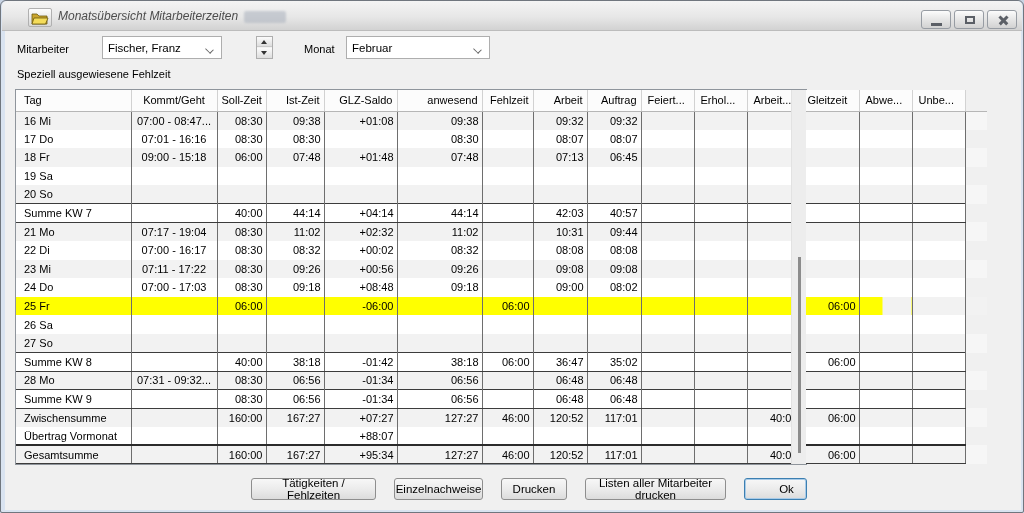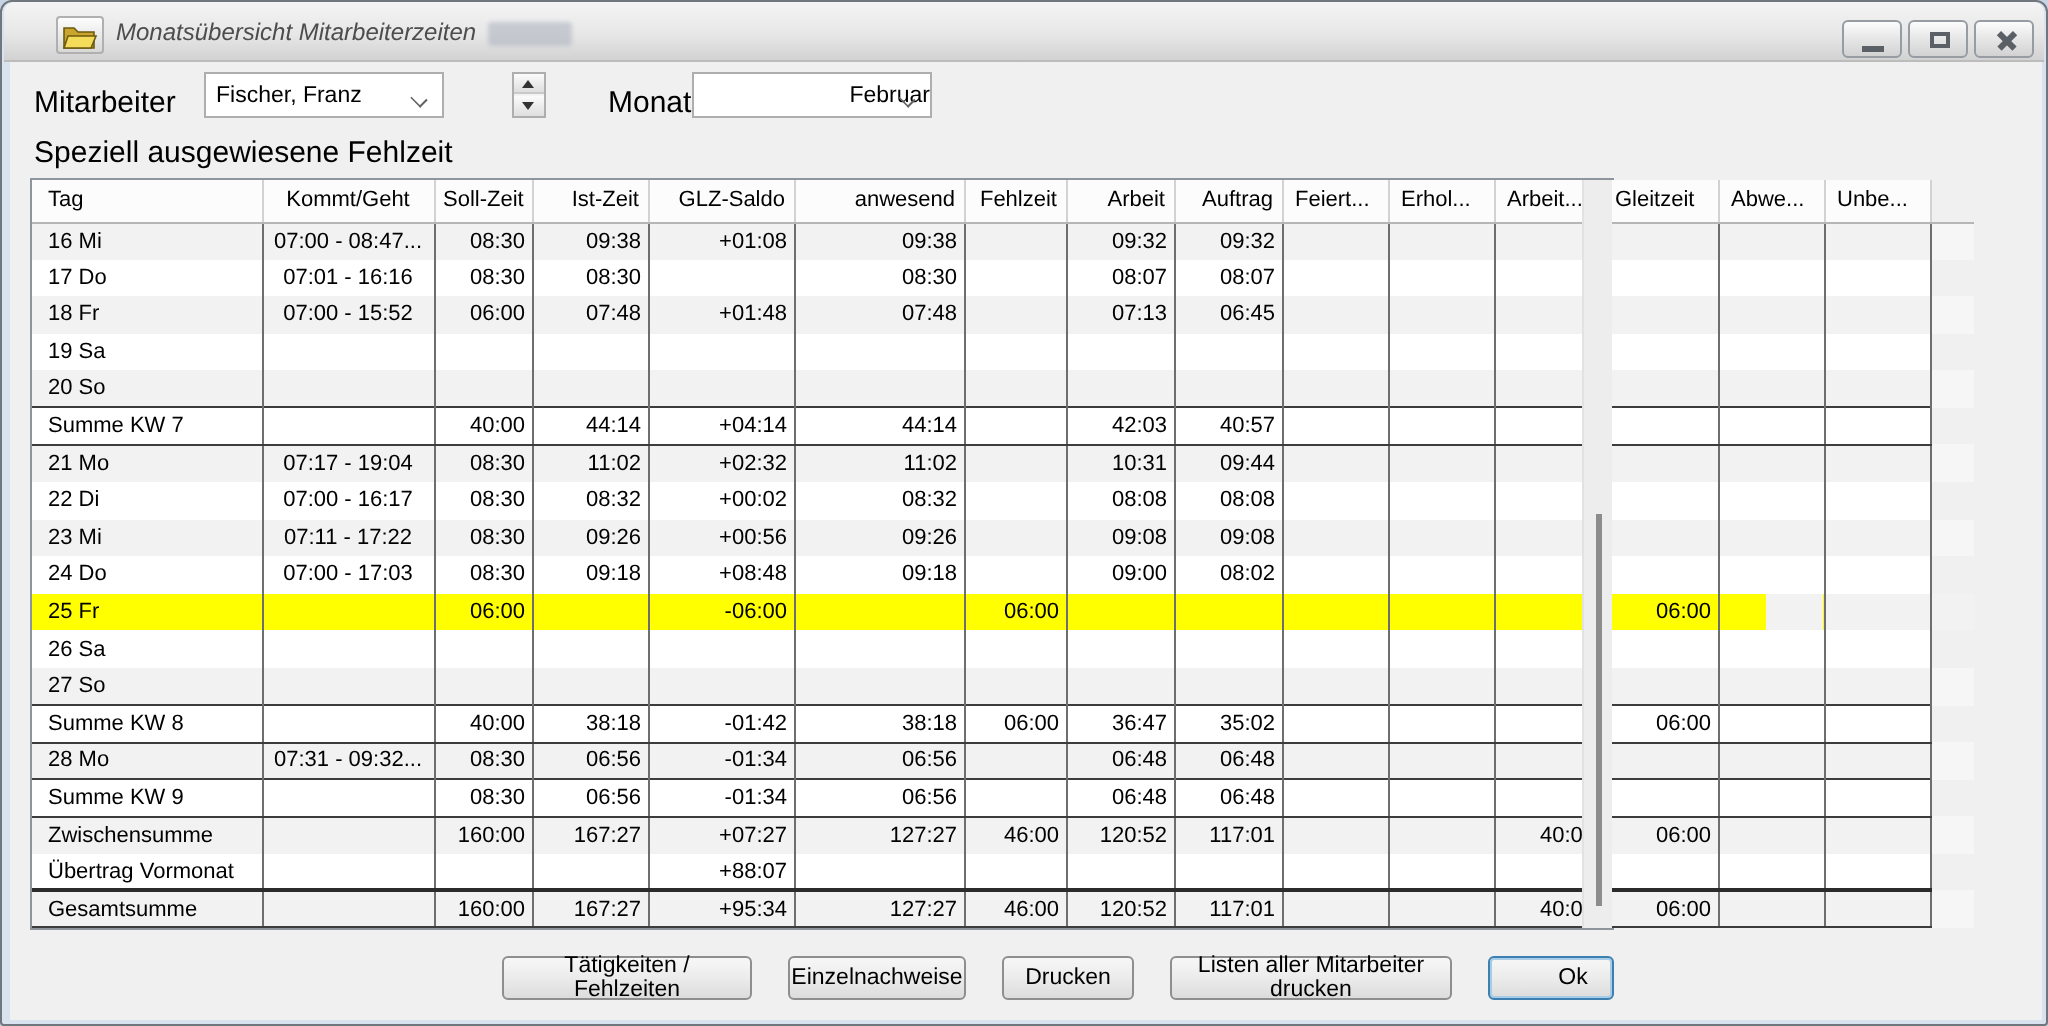--- a/index.html
+++ b/index.html
@@ -23,21 +23,21 @@
   .cap-btn .box { position:absolute; left:10px; top:5px; width:10px; height:8px;
                   border:2px solid #5b5f66; }
   .xwrap { position:absolute; left:10px; top:4px; width:10px; height:10px; }
   .xwrap i { position:absolute; left:0; top:4px; width:11px; height:2.6px; background:#5b5f66; }
   .xwrap i:nth-child(1){ transform:rotate(45deg); }
   .xwrap i:nth-child(2){ transform:rotate(-45deg); }
 
   .client { position:absolute; left:4px; top:30px; width:1016px; height:479px; background:#f0f0f0; }
 
   
-  .lbl { position:absolute; font-size:15px; color:#000; }
+  .lbl { position:absolute; font-size:11px; color:#000; }
   .combo { position:absolute; height:23px; background:#fff; border:1px solid #aeaeae;
            font-size:11.5px; display:flex; align-items:center; padding-left:5px; }
   .combo .chev { position:absolute; right:7px; top:9px; width:8px; height:8px; }
   .chev:before { content:""; position:absolute; left:0; top:0; width:6px; height:6px;
                  border-right:1.6px solid #636363; border-bottom:1.6px solid #636363;
                  transform:rotate(45deg) scale(1,.75); }
   .spinner { position:absolute; width:17px; height:23px; border:1px solid #aeaeae; background:#f2f2f2; }
   .spin-half { position:absolute; left:0; width:15px; height:10px; background:linear-gradient(#fbfbfb,#dedede); }
   .spin-half.up { top:0; border-bottom:1px solid #c9c9c9; }
   .spin-half.dn { bottom:0; }
@@ -134,21 +134,21 @@
     <div class="spinner" style="left:251px; top:5px;">
       <div class="spin-half up">
           <span class="tri-up"></span>
         </div>
       <div class="spin-half dn">
           <span class="tri-dn"></span>
         </div>
     </div>
 
     <span class="lbl" style="left:299px; top:12px;">Monat</span>
-    <div class="combo" style="left:341px; top:5px; width:120px;justify-content:flex-end;">
+    <div class="combo" style="left:341px; top:5px; width:144px;">
       <span>Februar</span>
       <span class="chev"></span>
     </div>
 
     <span class="lbl" style="left:12px; top:37px;">Speziell ausgewiesene Fehlzeit</span>
 
     <div class="panel">
       <table>
         <colgroup id="cols">
             <col style="width: 115px;">
@@ -220,21 +220,21 @@
               <td class="feiert"></td>
               <td class="erhol"></td>
               <td class="arbeit2"></td>
               <td class="gleitzeit"></td>
               <td class="abwe"></td>
               <td class="unbe"></td>
               <td class="filler"></td>
             </tr>
             <tr class="day">
               <td class="tag">18 Fr</td>
-              <td class="kommt">07:00 - 15:52</td>
+              <td class="kommt">09:00 - 15:18</td>
               <td class="soll">06:00</td>
               <td class="ist">07:48</td>
               <td class="glz">+01:48</td>
               <td class="anwesend">07:48</td>
               <td class="fehlzeit"></td>
               <td class="arbeit">07:13</td>
               <td class="auftrag">06:45</td>
               <td class="feiert"></td>
               <td class="erhol"></td>
               <td class="arbeit2"></td>

